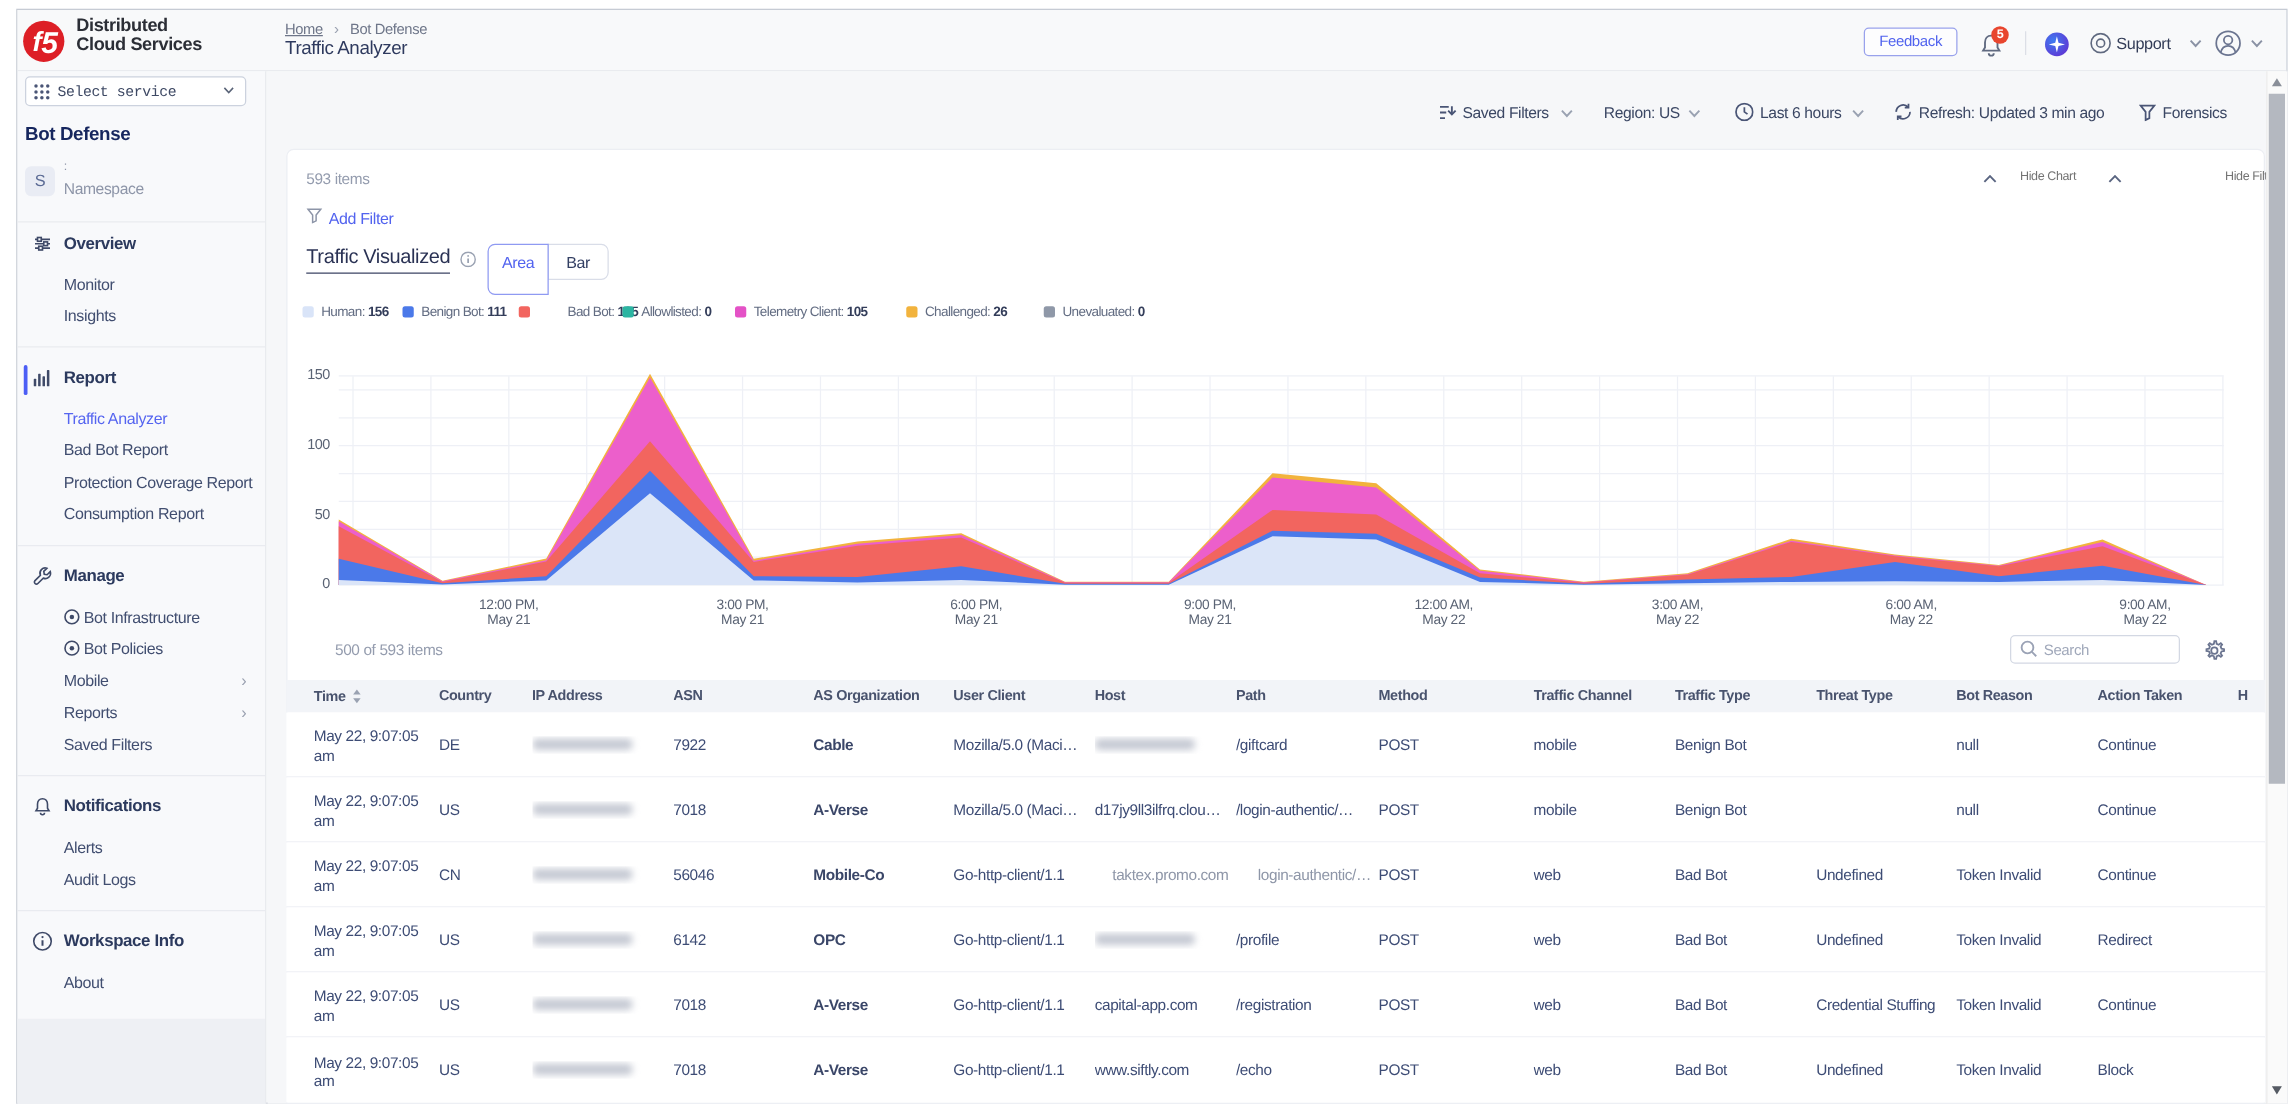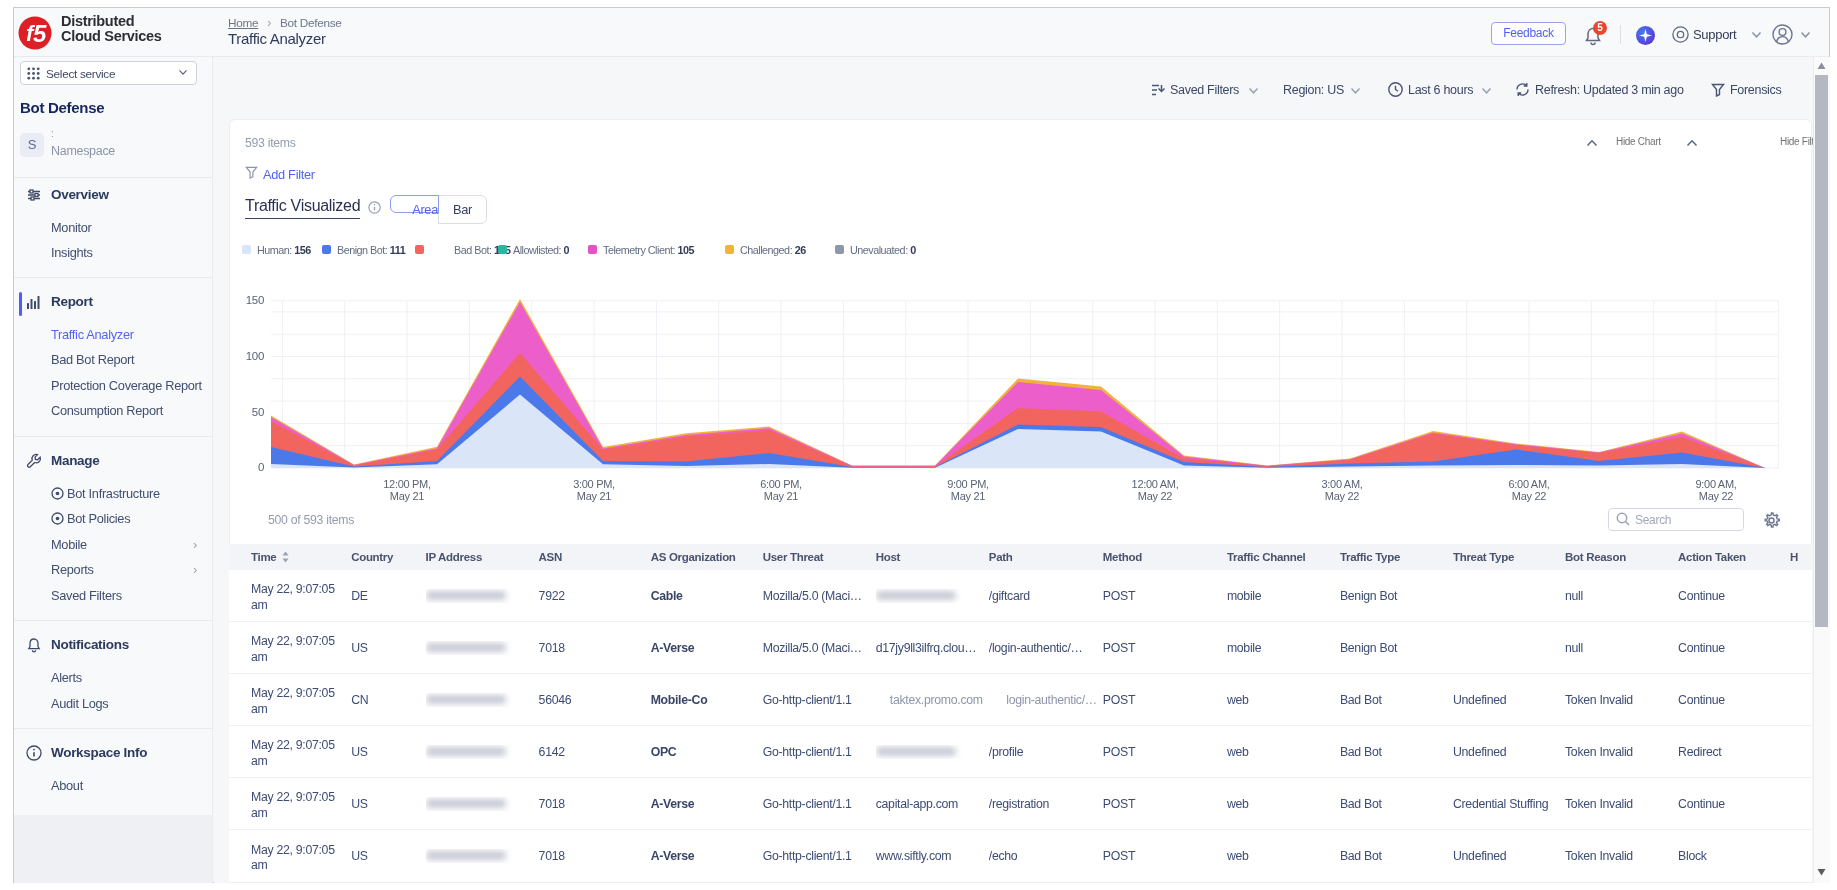--- a/index.html
+++ b/index.html
@@ -15,21 +15,21 @@
 .crumb .sep { margin:0 9px; color:#9aa1b0; font-size:12px; }
 .title { left:228px; top:30px; font-size:15px; color:#2e3a5e; font-weight:500; }
 .fbbtn { left:1491px; top:22px; width:75px; height:23px; border:1px solid #99a2ec; border-radius:4px; color:#5163ee; font-size:12px; text-align:center; line-height:21px; background:#fdfdfe; }
 .badge { left:1593px; top:21px; width:14px; height:14px; border-radius:50%; background:#e8462e; color:#fff; font-size:10px; font-weight:bold; text-align:center; line-height:14px; z-index:3; }
 .hdivider { left:1620px; top:25px; width:1px; height:19px; background:#dcdfe6; }
 .aicircle { left:1636px; top:26px; width:19px; height:19px; border-radius:50%; background:radial-gradient(circle at 35% 35%, #3f7bf0, #5b3fd8 70%, #6a35c8); }
 .suptxt { left:1693px; top:27px; font-size:13px; color:#333d58; }
 
 .sidebar { left:14px; top:57px; width:199px; height:826px; background:#f8f9fb; border-right:1px solid #e9ebef; }
 .selbox { left:20px; top:61px; width:177px; height:24px; background:#fff; border:1px solid #ccd2de; border-radius:4px; }
-.selbox span { position:absolute; left:25px; top:5px; font-size:11.8px; color:#3e4964; }
+.selbox span { position:absolute; left:25px; top:5px; font-size:11.8px; color:#3e4964;font-family:Liberation Mono, monospace; }
 .botdef { left:20px; top:99px; font-size:15px; font-weight:bold; color:#16265e; }
 .sbox { left:20px; top:133px; width:24px; height:24px; background:#e9ecf4; border-radius:5px; color:#5a6a94; font-size:13px; text-align:center; line-height:24px; }
 .nscolon { left:51px; top:128px; font-size:10px; color:#8d95a8; }
 .nslbl { left:51px; top:144px; font-size:12.5px; color:#8d95a8; }
 .sdiv { left:14px; width:198px; height:1px; background:#e9ebf0; }
 .sechead { left:51px; font-size:13.5px; font-weight:bold; color:#2c3a5e; }
 .sitem { left:51px; font-size:12.8px; color:#414e70; }
 .sitem2 { left:67px; font-size:12.8px; color:#414e70; }
 .active { color:#5565f0; }
 .chevr { left:193px; font-size:13px; color:#9aa1b0; }
@@ -37,21 +37,21 @@
 .sbottom { left:14px; top:815px; width:198px; height:68px; background:#eef0f4; }
 
 .main { left:214px; top:57px; width:1599px; height:826px; background:#f6f7f9; }
 .tbitem { top:83px; font-size:12.5px; color:#3b4764; }
 
 .card { left:229px; top:119px; width:1583px; height:764px; background:#fff; border:1px solid #eceef3; border-radius:6px 6px 0 0; }
 .gray13 { font-size:12.3px; color:#949cae; }
 .hideitem { top:136px; font-size:10px; color:#737373;margin-left:12px; }
 .addf { left:263px; top:167px; font-size:12.8px; color:#5263ef; font-weight:500; }
 .tvtitle { left:245px; top:197px; font-size:16px; color:#2a3254; border-bottom:1.5px solid #3c4464; padding-bottom:3px; }
-.segA { left:390px; top:195px; width:49px; height:18px; border:1px solid #8f9af2; border-radius:6px 0 0 6px; background:#fff; color:#5263ef; font-size:12.8px; text-align:right; line-height:27px; z-index:2; }
+.segA { left:390px; top:195px; width:49px; height:41px; border:1px solid #8f9af2; border-radius:6px 0 0 6px; background:#fff; color:#5263ef; font-size:12.8px; text-align:center; line-height:27px; z-index:2; }
 .segB { left:438px; top:195px; width:49px; height:29px; border:1px solid #d9dde8; border-radius:0 6px 6px 0; background:#fff; color:#333f63; font-size:12.8px; text-align:center; line-height:27px; }
 .leg { top:244px; font-size:10.8px; letter-spacing:-0.5px; color:#626c82; white-space:nowrap; }
 .leg b { color:#333d5a; }
 .sw { top:245px; width:9px; height:9px; border-radius:2px; }
 .ylab { font-size:11.5px; color:#5a6374; width:30px; text-align:right; }
 .xlab { font-size:11px; color:#5a6374; text-align:center; width:80px; line-height:12px; margin-left:-40px; top:478px; }
 
 .thead { left:229px; top:544px; width:1583px; height:26px; background:#f2f4f8; display:flex; align-items:center; font-size:11.5px; font-weight:bold; color:#49536e; }
 .trow { width:1583px; height:52px; display:flex; align-items:center; font-size:12.3px; color:#3d4c75; border-bottom:1px solid #eef0f5; background:#fff; }
 .trow.last { border-bottom:none; }
@@ -340,21 +340,21 @@
 
 <div class="abs thead">
   <div class="cell c0">Time<svg style="margin-left:6px;vertical-align:-2px" width="7" height="12" viewBox="0 0 7 12" fill="#9aa2b2">
           <path d="M3.5 0.5 L6.5 4.5 L0.5 4.5 Z"></path>
           <path d="M3.5 11.5 L6.5 7.5 L0.5 7.5 Z"></path>
         </svg></div>
   <div class="cell c1">Country</div>
   <div class="cell c2">IP Address</div>
   <div class="cell c3">ASN</div>
   <div class="cell c4">AS Organization</div>
-  <div class="cell c5">User Threat</div>
+  <div class="cell c5">User Client</div>
   <div class="cell c6">Host</div>
   <div class="cell c7">Path</div>
   <div class="cell c8">Method</div>
   <div class="cell c9">Traffic Channel</div>
   <div class="cell c10">Traffic Type</div>
   <div class="cell c11">Threat Type</div>
   <div class="cell c12">Bot Reason</div>
   <div class="cell c13">Action Taken</div>
   <div class="cell c14">H</div>
 </div>

